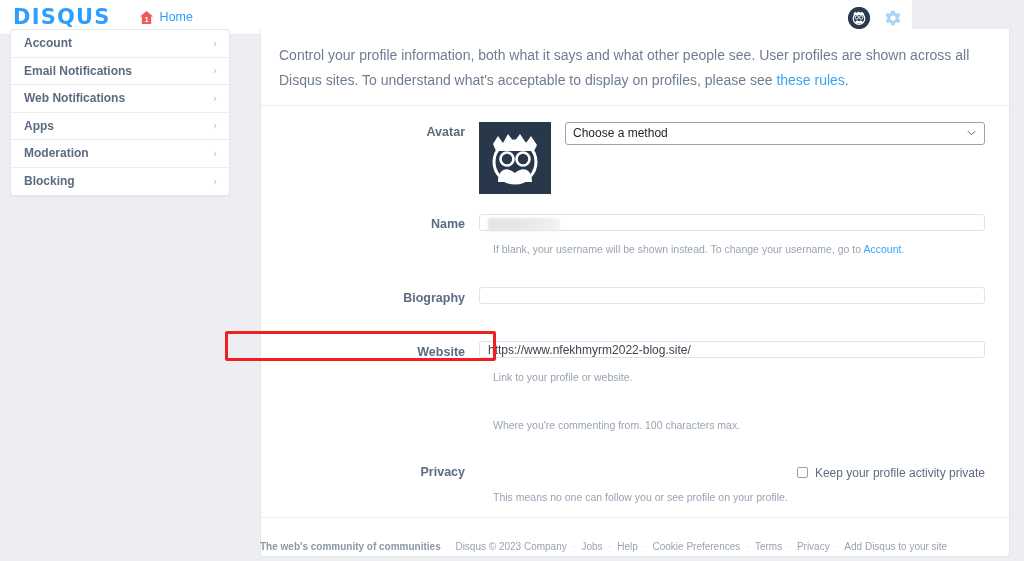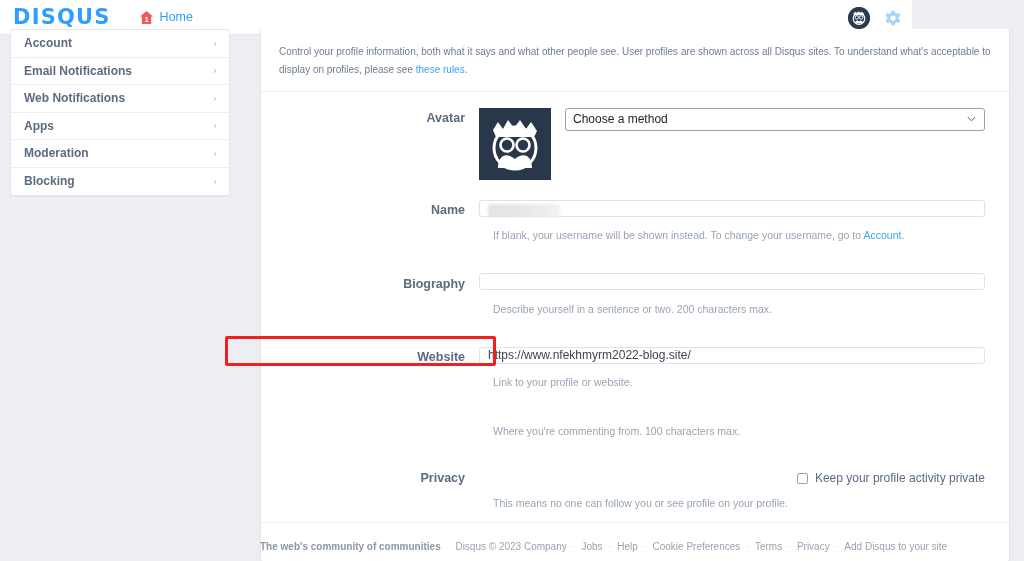--- a/index.html
+++ b/index.html
@@ -95,21 +95,21 @@
     left: 260px; top: 29px;
     width: 750px;
     background: #ffffff;
     border: 1px solid #e3e6ea;
     border-top: none;
     border-radius: 0 0 3px 3px;
   }
   .card-desc {
     padding: 14px 18px 13px 18px;
     border-bottom: 1px solid #edf0f2;
-    font-size: 10px;
+    font-size: 14px;
     line-height: 1.75;
     color: #6f7d8f;
   }
   .card-desc a { color: #3ba4f2; text-decoration: none; }
 
   .form-body { padding: 16px 14px 4px 28px; }
 
   .frow {
     display: flex;
     align-items: flex-start;
@@ -353,21 +353,20 @@
     </div>
 
     <div class="gap"></div>
 
     <div class="frow">
       <div class="flabel">Biography</div>
       <div class="fcontrol">
         <input class="inp" type="text" value="" style="">
       </div>
     </div>
-    <div class="help">Describe yourself in a sentence or two. 200 characters max.</div>
 
     <div class="gap"></div>
 
     <div class="frow website-row">
       <div class="highlight-box"></div>
       <div class="flabel">Website</div>
       <div class="fcontrol">
         <input class="inp" type="text" value="https://www.nfekhmyrm2022-blog.site/" style="">
       </div>
     </div>

